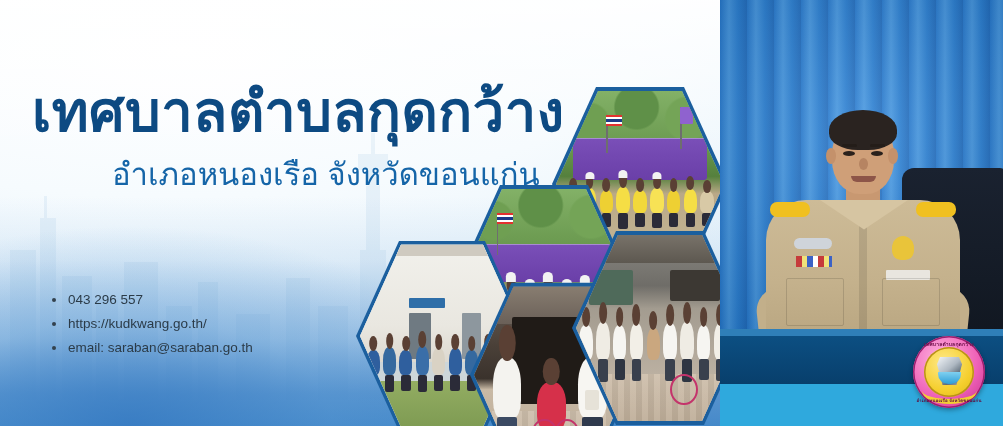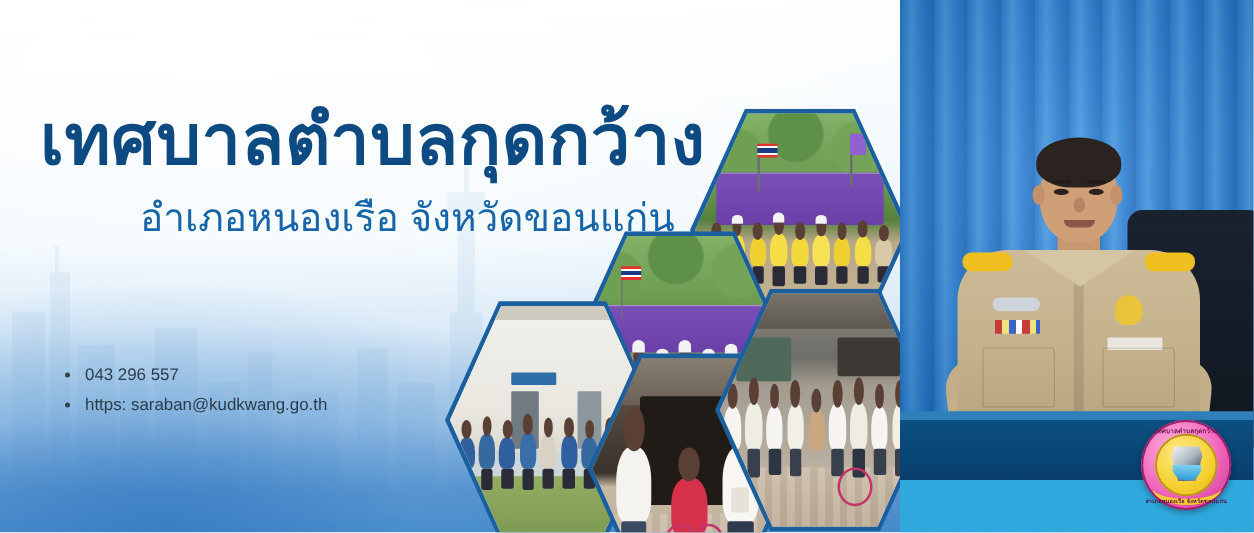--- a/index.html
+++ b/index.html
@@ -313,21 +313,25 @@
   <div class="title">เทศบาลตำบลกุดกว้าง</div>
   <div class="subtitle">อำเภอหนองเรือ จังหวัดขอนแก่น</div>
 
   <ul class="contact">
     <li>
       <span class="dot"></span>
       <span>043 296 557</span>
     </li>
     <li>
       <span class="dot"></span>
-      <span>https: saraban@kudkwang.go.th</span>
+      <span>https://kudkwang.go.th/</span>
+    </li>
+    <li>
+      <span class="dot"></span>
+      <span>email: saraban@saraban.go.th</span>
     </li>
   </ul>
 
   <div class="collage">
 
     <div class="hex" id="hex-top-right">
       <div class="inner">
         <div class="photo sky-trees"></div>
         <div class="photo">
           <div class="stage-purple"></div>

